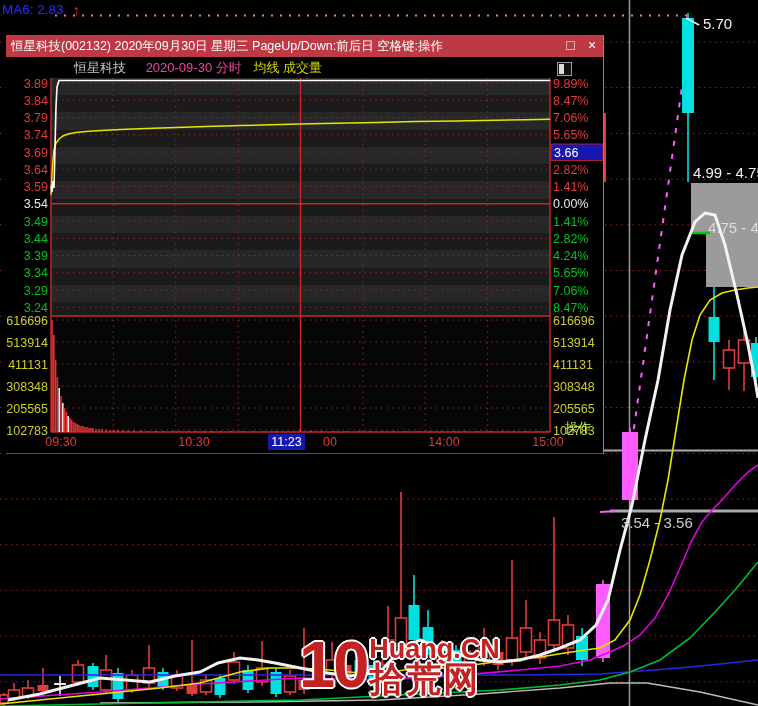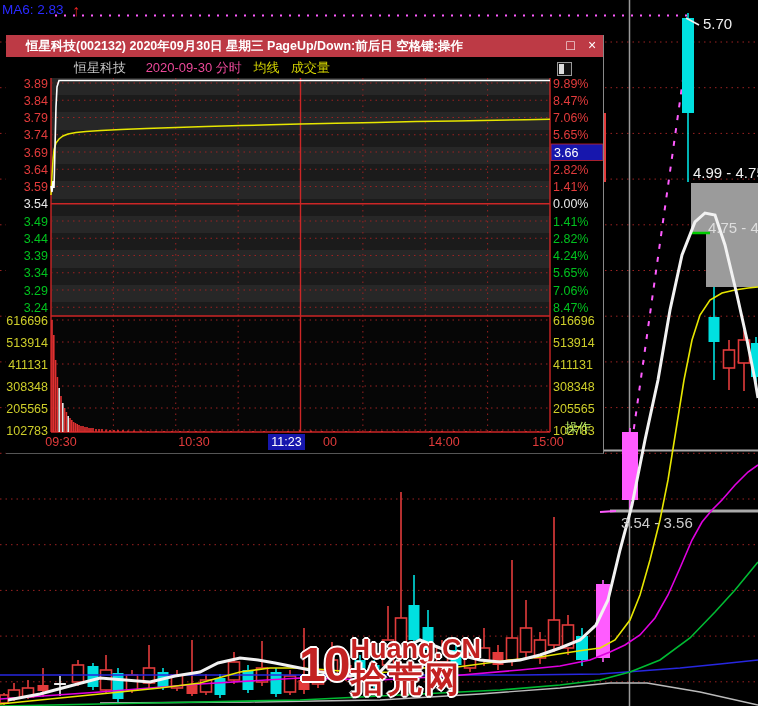--- a/index.html
+++ b/index.html
@@ -5,43 +5,43 @@
   html,body{margin:0;padding:0;background:#000;}
   #stage{position:relative;width:758px;height:706px;background:#000;overflow:hidden;
          font-family:"Liberation Sans", sans-serif;}
   svg{display:block;}
   #bg-chart{position:absolute;left:0;top:0;z-index:1;}
   
   #overlay{position:absolute;left:6px;top:35px;width:597px;height:418px;z-index:5;
            background:#000;border-right:1px solid #888;border-bottom:1px solid #555;}
   #titlebar{position:absolute;left:0;top:0;width:100%;height:22px;background:#bd3a45;
             color:#fff;font-size:12.5px;line-height:22px;white-space:nowrap;overflow:hidden;}
-  #titlebar .ttext{padding-left:20px;font-weight:bold;}
+  #titlebar .ttext{padding-left:5px;}
   .winbtns{position:absolute;right:2px;top:0;height:22px;line-height:21px;}
   .winbtn{display:inline-block;width:18px;text-align:center;color:#fff;font-size:14px;cursor:pointer;}
   #subheader{position:absolute;left:0;top:22px;width:100%;height:21px;font-size:13px;
              line-height:21px;white-space:nowrap;}
   #subheader .st{color:#c8c8c8;margin-left:68px;}
   #subheader .dt{color:#ec4899;margin-left:16px;}
   #subheader .ma{color:#d6d600;margin-left:8px;}
-  #subheader .vol{color:#d6d600;margin-left:8px;}
+  #subheader .vol{color:#d6d600;}
   #pane-icon{position:absolute;right:31px;top:27px;width:13px;height:12px;border:1px solid #999;
              background:#111;}
   #pane-icon i{position:absolute;left:1px;top:1px;width:5px;height:10px;background:#ddd;display:block;}
   #pricebands{position:absolute;left:45px;top:43px;width:499px;height:238px;
       background:repeating-linear-gradient(#272727 0px,#272727 17.25px,#1b1b1b 17.25px,#1b1b1b 34.5px);}
   #volpane{position:absolute;left:45px;top:281px;width:499px;height:116px;background:#060606;}
   #ov-svg{position:absolute;left:0;top:0;pointer-events:none;}
   #action-btn{position:absolute;left:559px;top:384px;width:36px;height:17px;color:#bef264;
               font-size:13px;line-height:17px;cursor:pointer;}
   
   #watermark{position:absolute;left:299px;top:636px;z-index:6;display:flex;align-items:flex-start;
              pointer-events:none;}
   .wm-sh{ text-shadow:-2px 0 #fff,2px 0 #fff,0 -2px #fff,0 2px #fff,-1px -1px #fff,1px 1px #fff,-1px 1px #fff,1px -1px #fff; }
-  #wm-num{font-size:48px;font-weight:bold;color:#c32222;line-height:58px;letter-spacing:-2px;}
+  #wm-num{font-size:65px;font-weight:bold;color:#c32222;line-height:58px;letter-spacing:-2px;}
   #wm-col{margin-left:2px;}
   #wm-cn{font-size:35px;font-weight:bold;color:#c32222;line-height:34px;letter-spacing:2px;}
   #wm-site{font-size:27px;font-weight:bold;color:#c32222;line-height:26px;}
 </style>
 </head>
 <body>
 
 <div id="stage">
 
   <svg id="bg-chart" width="758" height="706">

